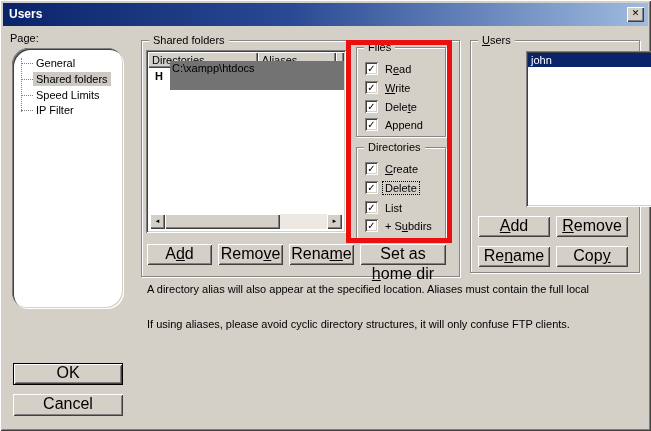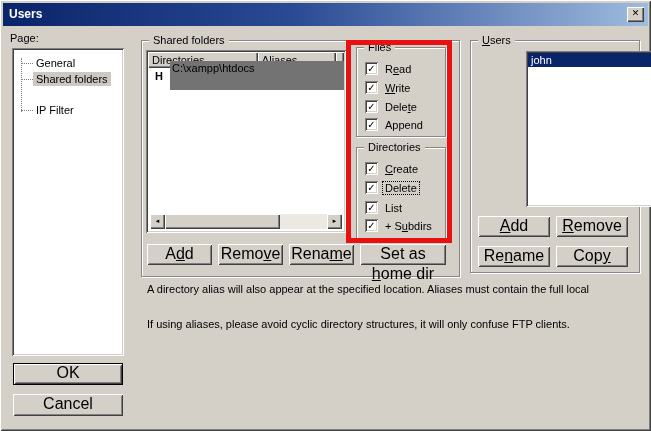--- a/index.html
+++ b/index.html
@@ -35,21 +35,21 @@
   }
   .group{
     position:absolute;border:1px solid #868686;
     box-shadow:1px 1px 0 #ffffff, inset 1px 1px 0 #ffffff;
   }
   .group>.glabel{
     position:absolute;top:-8px;left:7px;background:#d4d0c8;padding:0 4px;line-height:14px;
   }
   u{text-decoration:underline;}
   
-  .tree{position:absolute;left:12px;top:48px;width:112px;height:308px;}
+  .tree{position:absolute;left:12px;top:48px;width:112px;height:261px;border-radius:17px;}
   .treeline{position:absolute;left:9px;top:10px;height:54px;border-left:1px dotted #808080;}
   .tree-item{position:absolute;left:9px;height:16px;display:flex;align-items:center;white-space:nowrap;}
   .tree-conn{width:12px;border-top:1px dotted #808080;height:0;}
   .tree-label{padding:1px 3px;}
   .tree-label.sel{background:#ccc8c2;}
   
   .lv{position:absolute;left:146px;top:50px;width:200px;height:183px;}
   .lv-inner{position:absolute;left:2px;top:2px;right:2px;bottom:2px;background:#fff;overflow:hidden;}
   .lv-header{display:flex;height:16px;}
   .lv-hcell{
@@ -100,20 +100,24 @@
   <div style="position:absolute;left:10px;top:32px;">Page:</div>
   <div class="tree sunken">
     <div class="treeline"></div>
     <div class="tree-item" style="top:7px;">
       <span class="tree-conn"></span>
       <span class="tree-label">General</span>
     </div>
     <div class="tree-item" style="top:23px;">
       <span class="tree-conn"></span>
       <span class="tree-label sel">Shared folders</span>
+    </div>
+    <div class="tree-item" style="top:39px;">
+      <span class="tree-conn"></span>
+      <span class="tree-label">Speed Limits</span>
     </div>
     <div class="tree-item" style="top:54px;">
       <span class="tree-conn"></span>
       <span class="tree-label">IP Filter</span>
     </div>
   </div>
 
   <div class="group" style="left:141px;top:40px;width:319px;height:237px;">
     <span class="glabel">Shared folders</span>
   </div>

